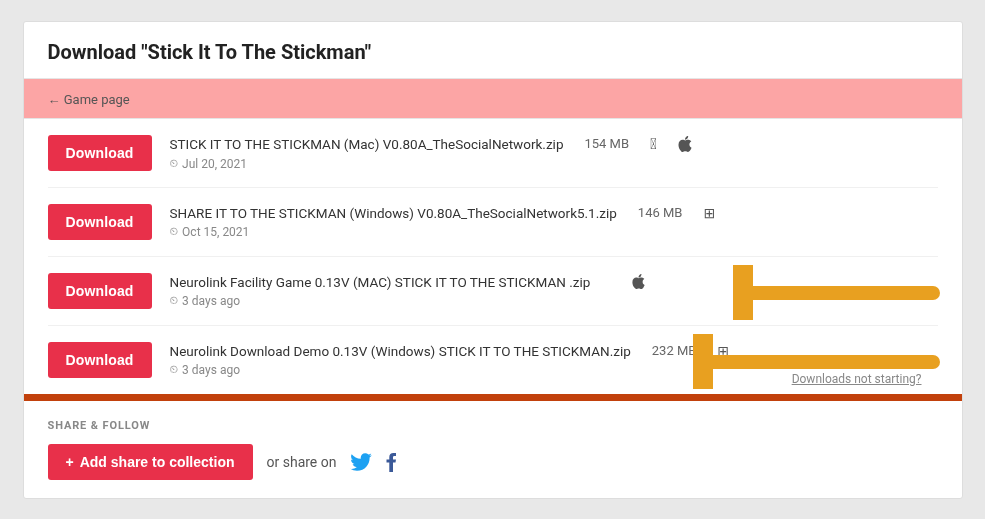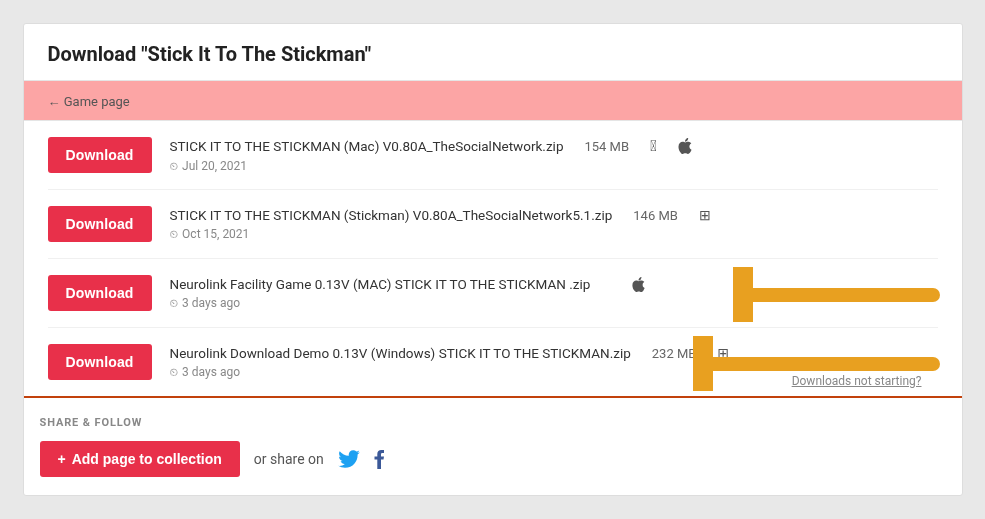--- a/index.html
+++ b/index.html
@@ -108,22 +108,22 @@
       font-size: 12px;
       color: #888;
       text-decoration: underline;
       cursor: pointer;
     }
     .row-3, .row-4 {
       position: relative;
     }
     
     .share-section {
-      padding: 18px 16px;
-      border-top: 2px solid #c2410c;
+      padding: 18px 24px;
+      border-top: 7px solid #c2410c;
     }
     .share-label {
       font-size: 11px;
       font-weight: 700;
       color: #888;
       letter-spacing: 0.08em;
       margin-bottom: 12px;
       text-transform: uppercase;
     }
     .share-actions {
@@ -185,21 +185,21 @@
             <span class="clock-icon">⏲</span>
             <span>Jul 20, 2021</span>
           </div>
         </div>
       </div>
 
       <div class="download-row">
         <button class="download-btn">Download</button>
         <div class="file-info">
           <div class="file-name">
-            <span>STICK IT TO THE STICKMAN (Stickman) V0.80A_TheSocialNetwork5.1.zip</span>
+            <span>SHARE IT TO THE STICKMAN (Windows) V0.80A_TheSocialNetwork5.1.zip</span>
             <span class="file-size">146 MB</span>
             <span style="font-size:14px; color:#555;">
               ⊞
             </span>
           </div>
           <div class="file-date">
             <span class="clock-icon">⏲</span>
             <span>Oct 15, 2021</span>
           </div>
         </div>
@@ -257,21 +257,21 @@
       </div>
 
     </div>
   </div>
 
   <div class="share-section">
     <div class="share-label">SHARE &amp; FOLLOW</div>
     <div class="share-actions">
       <button class="add-collection-btn">
         <span>+</span>
-        <span>Add page to collection</span>
+        <span>Add share to collection</span>
       </button>
       <span class="or-share">or share on</span>
 
       <svg width="22" height="18" viewBox="0 0 24 20" fill="#1da1f2" style="cursor:pointer;">
         <path d="M24 2.557a9.83 9.83 0 01-2.828.775 4.932 4.932 0 002.165-2.724c-.951.564-2.005.974-3.127 1.195A4.916 4.916 0 0016.616.392c-2.73 0-4.944 2.214-4.944 4.943 0 .388.045.765.127 1.124C7.728 6.263 4.1 4.295 1.671 1.314A4.92 4.92 0 00.985 3.86c0 1.716.874 3.228 2.202 4.115a4.904 4.904 0 01-2.239-.617v.062c0 2.396 1.704 4.395 3.966 4.849a4.936 4.936 0 01-2.232.085c.63 1.963 2.455 3.392 4.619 3.432A9.868 9.868 0 010 17.54a13.941 13.941 0 007.548 2.212c9.057 0 14.01-7.503 14.01-14.01 0-.213-.005-.425-.014-.636A10.012 10.012 0 0024 2.557z"></path>
       </svg>
 
       <svg width="11" height="20" viewBox="0 0 10 20" fill="#3b5998" style="cursor:pointer;">
         <path d="M6.5 20V10.5H9l.5-3H6.5V5.5c0-.9.2-1.5 1.5-1.5H9.5V1.1C9.1 1 8 .9 6.8.9 4.4.9 2.8 2.3 2.8 5v2.5H0v3h2.8V20H6.5z"></path>
       </svg>

